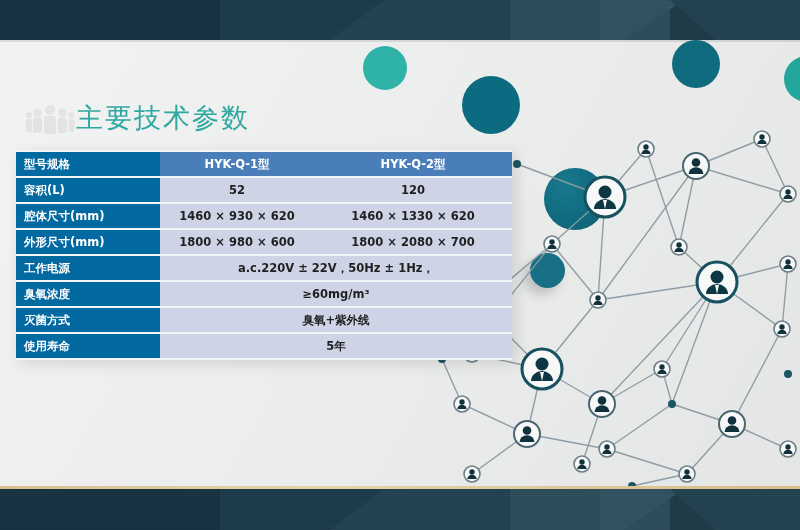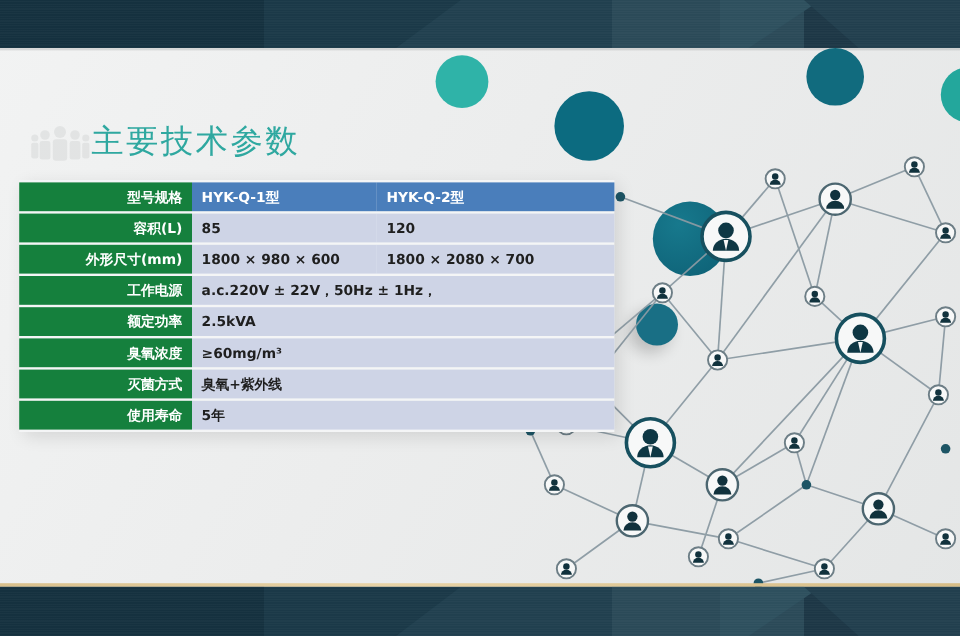--- a/index.html
+++ b/index.html
@@ -78,25 +78,25 @@
     border-collapse:separate; border-spacing:0 2px;
     box-shadow:4px 4px 14px rgba(0,0,0,.12);
     background:#f4f5f6;
   }
   #spec-table td, #spec-table th {
     height:24px; font-size:11.5px; font-weight:bold;
     font-family:"DejaVu Sans","Liberation Sans",sans-serif;
     padding:0 8px; border:0; vertical-align:middle;
   }
   .lbl {
-    width:144px; background:#15803d; color:#ffffff;
-    text-align:right; border-right:2px solid #f4f5f6;
+    width:144px; background:#0369a1; color:#ffffff;
+    text-align:left; border-right:2px solid #f4f5f6;
   }
   .val {
-    background:#ced4e6; color:#1f1f1f; text-align:left;
+    background:#ced4e6; color:#1f1f1f; text-align:center;
     font-weight:bold;
   }
   thead .val { background:#4a7ebb; color:#ffffff; }
   .val + .val { border-left:2px solid #f4f5f6;margin-top:36px; }
   .col1 { width:154px; }
   .col2 { width:198px; }
 
   
   #network { position:absolute; left:432px; top:104px; width:368px; height:385px; }
   #network svg { display:block; }
@@ -250,35 +250,36 @@
     <thead>
       <tr>
         <th class="lbl">型号规格</th>
         <th class="val col1">HYK-Q-1型</th>
         <th class="val col2">HYK-Q-2型</th>
       </tr>
     </thead>
     <tbody id="tbody">
         <tr>
           <td class="lbl">容积(L)</td>
-          <td class="val col1">85</td>
+          <td class="val col1">52</td>
           <td class="val col2">120</td>
+        </tr>
+        <tr>
+          <td class="lbl">腔体尺寸(mm)</td>
+          <td class="val col1">1460 × 930 × 620</td>
+          <td class="val col2">1460 × 1330 × 620</td>
         </tr>
         <tr>
           <td class="lbl">外形尺寸(mm)</td>
           <td class="val col1">1800 × 980 × 600</td>
           <td class="val col2">1800 × 2080 × 700</td>
         </tr>
         <tr>
           <td class="lbl">工作电源</td>
           <td class="val" colspan="2">a.c.220V ± 22V，50Hz ± 1Hz，</td>
-        </tr>
-        <tr>
-          <td class="lbl">额定功率</td>
-          <td class="val" colspan="2">2.5kVA</td>
         </tr>
         <tr>
           <td class="lbl">臭氧浓度</td>
           <td class="val" colspan="2">≥60mg/m³</td>
         </tr>
         <tr>
           <td class="lbl">灭菌方式</td>
           <td class="val" colspan="2">臭氧+紫外线</td>
         </tr>
         <tr>

